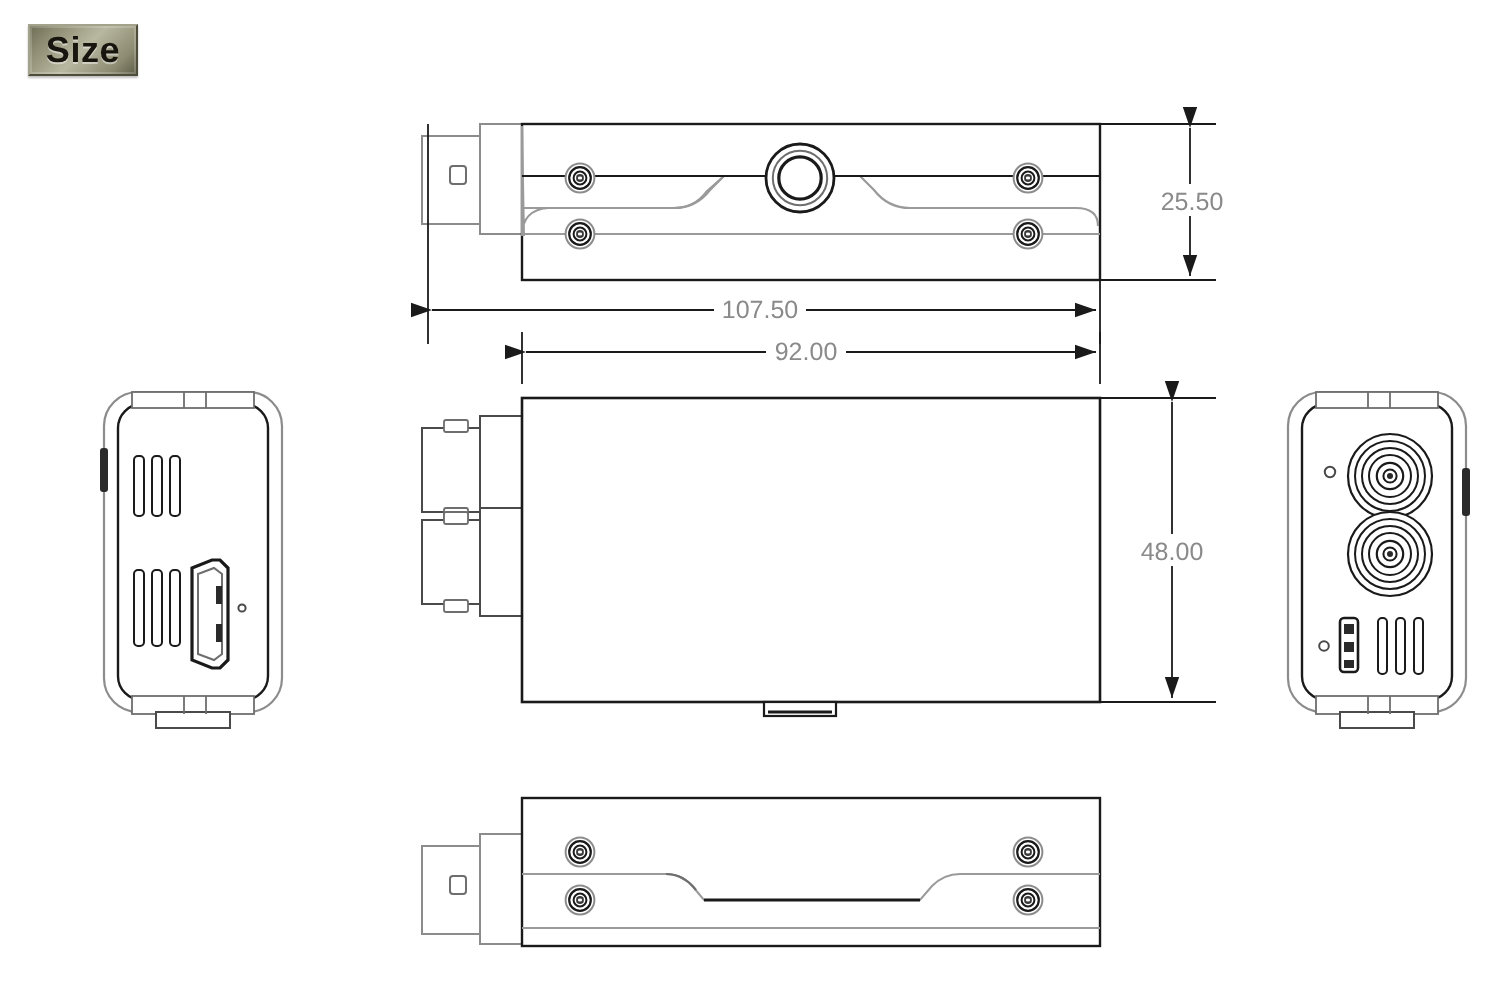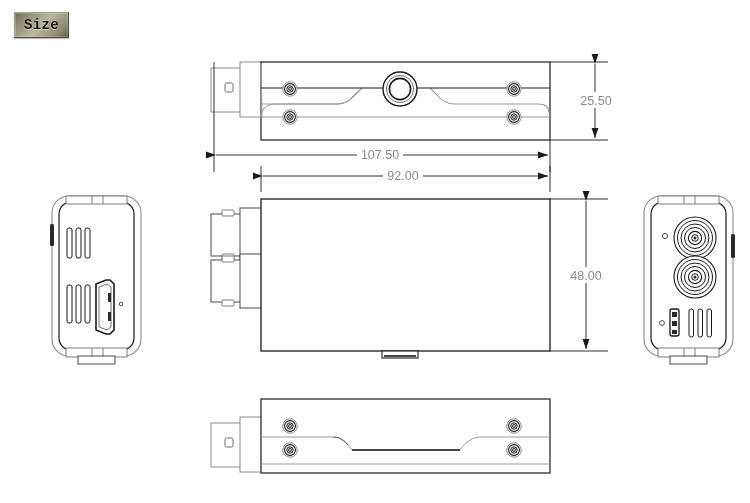--- a/index.html
+++ b/index.html
@@ -16,22 +16,22 @@
     position:absolute;left:14px;top:12px;
     width:55px;height:26px;
     box-sizing:border-box;
     display:flex;align-items:center;justify-content:center;
     background:linear-gradient(135deg,#6d6c55 0%,#8d8c72 18%,#b8b7a0 50%,#8d8c72 82%,#5d5c47 100%);
     border:1px solid #4e4d3b;
     border-top-color:#a3a28a;border-left-color:#a3a28a;
     box-shadow:inset 0 0 0 1px rgba(255,255,255,.18), 0 1px 1px rgba(0,0,0,.25);
   }
   .size-badge span{
-    font-family:Liberation Mono, monospace;
-    font-weight:bold;font-size:14px;color:#17150d;
+    font-family:Liberation Sans, sans-serif;
+    font-weight:bold;font-size:18px;color:#17150d;
     text-shadow:0 1px 0 rgba(255,255,255,.45);
     letter-spacing:.3px;
   }
 </style>
 </head>
 <body>
 
 <div id="stage">
 
   <div class="size-badge">

